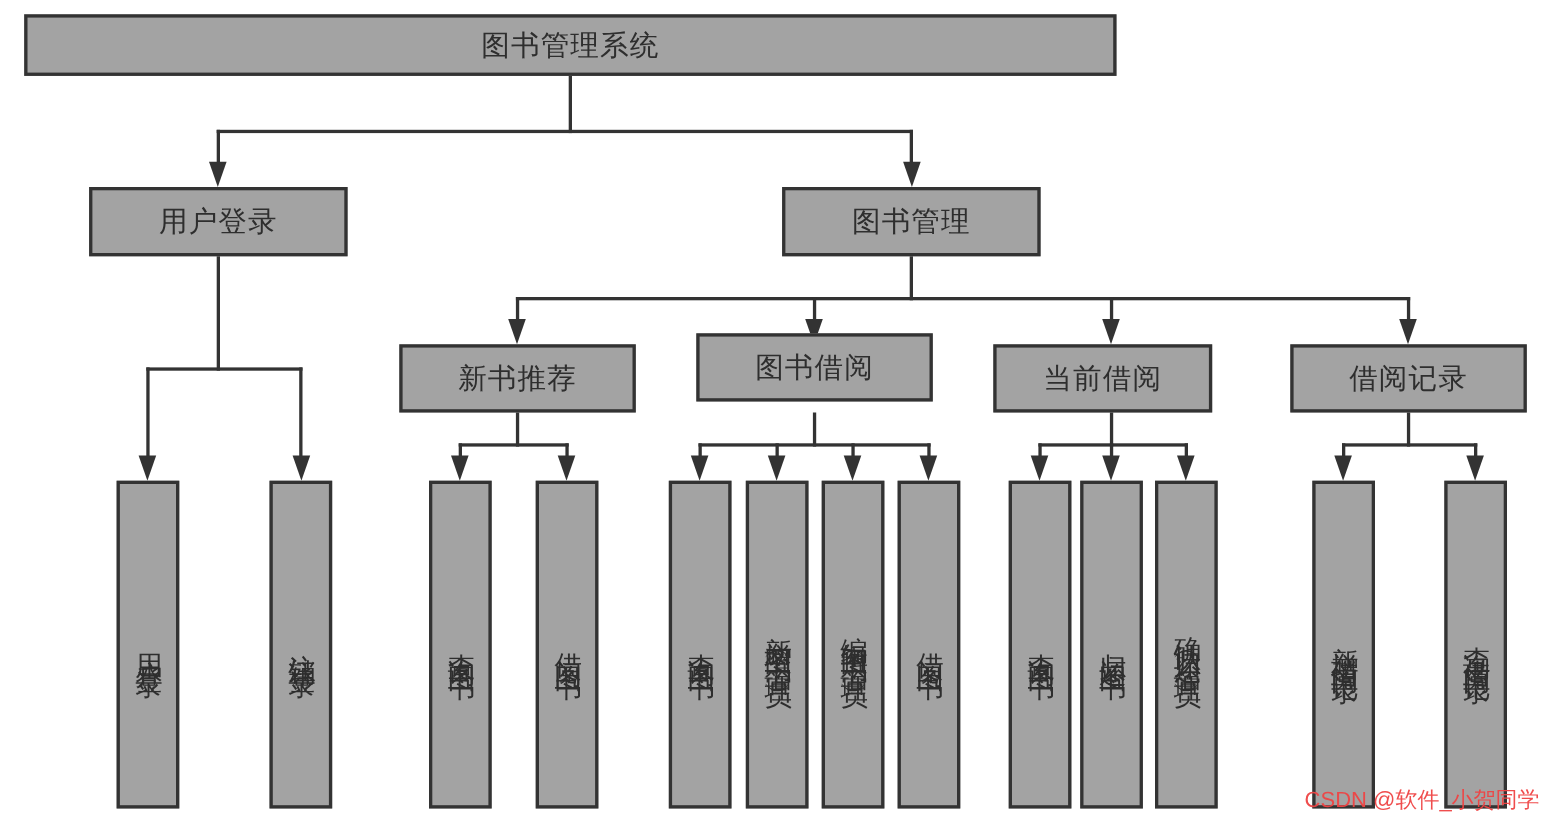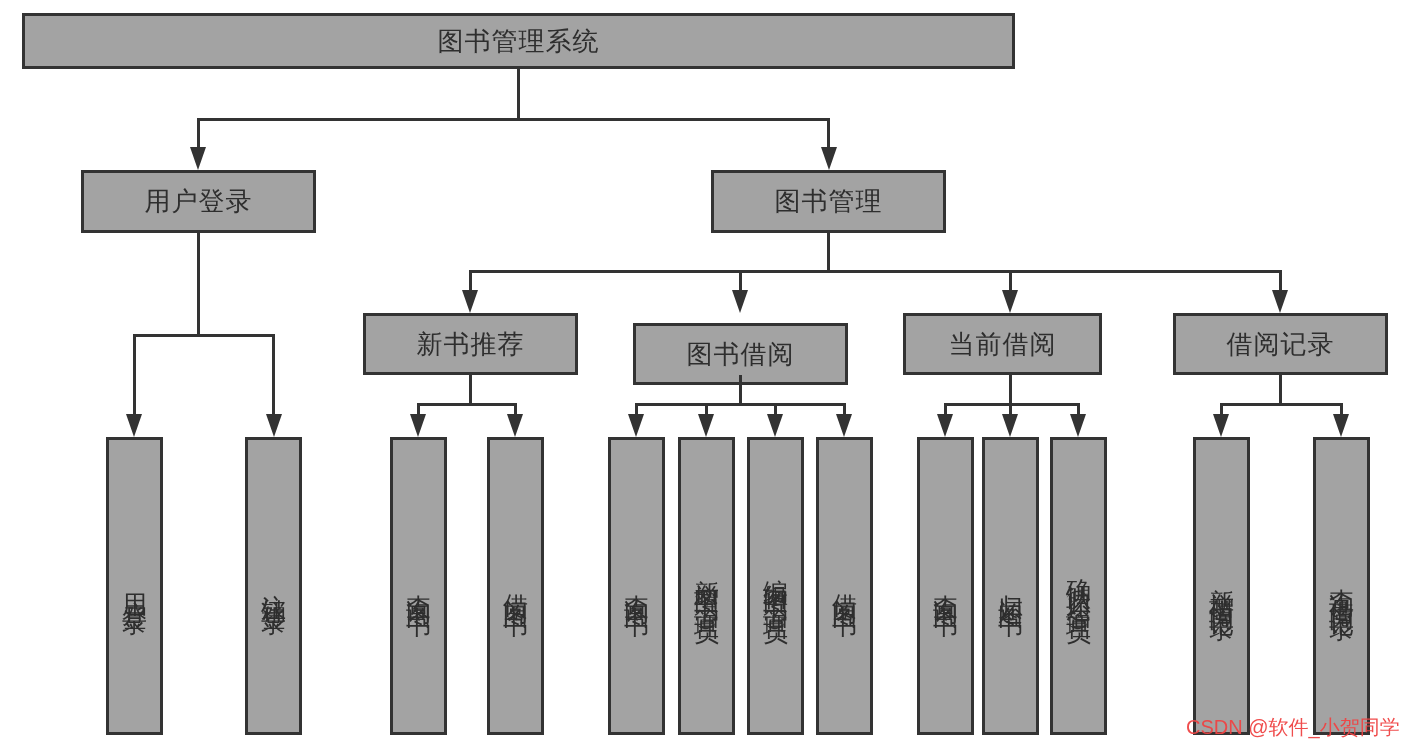--- a/index.html
+++ b/index.html
@@ -95,21 +95,21 @@
   <div class="line vline" style="left:739px; top:270px; height:22px;"></div>
   <div class="arrow" style="left:732px; top:290px;"></div>
   <div class="line vline" style="left:1009px; top:270px; height:22px;"></div>
   <div class="arrow" style="left:1002px; top:290px;"></div>
   <div class="line vline" style="left:1279px; top:270px; height:22px;"></div>
   <div class="arrow" style="left:1272px; top:290px;"></div>
 
   <div class="node" style="left:363px; top:313px; width:215px; height:62px;">
     <span class="hlabel">新书推荐</span>
   </div>
-  <div class="node" style="left:633px; top:323px; width:215px; height:62px;">
+  <div class="node" style="left:633px; top:303px; width:215px; height:62px;">
     <span class="hlabel">图书借阅</span>
   </div>
   <div class="node" style="left:903px; top:313px; width:199px; height:62px;">
     <span class="hlabel">当前借阅</span>
   </div>
   <div class="node" style="left:1173px; top:313px; width:215px; height:62px;">
     <span class="hlabel">借阅记录</span>
   </div>
 
   <div class="line vline" style="left:469px; top:375px; height:31px;"></div>

